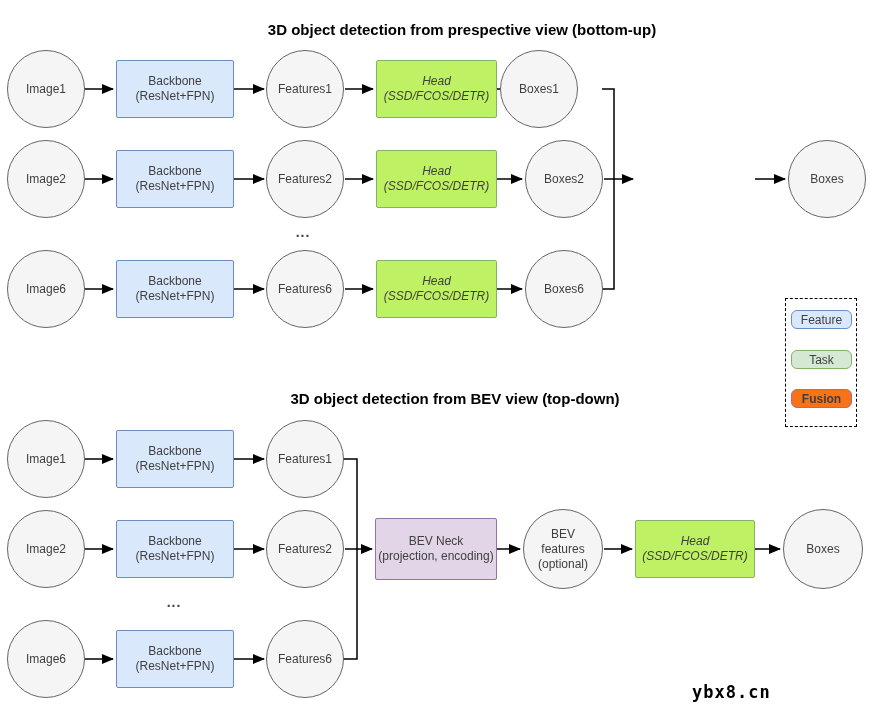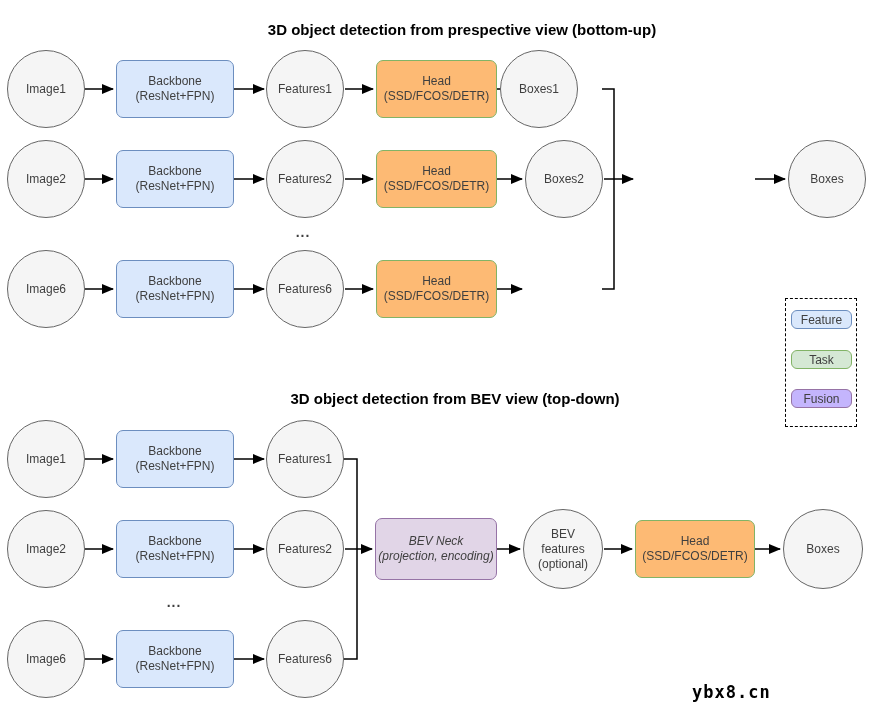--- a/index.html
+++ b/index.html
@@ -7,36 +7,36 @@
     position:relative;width:870px;height:722px;background:#ffffff;overflow:hidden;
     font-family:"Liberation Sans",sans-serif;
   }
   svg.wires{position:absolute;left:0;top:0;z-index:1;}
   .node{position:absolute;z-index:2;display:flex;flex-direction:column;
         align-items:center;justify-content:center;text-align:center;
         font-size:12px;line-height:15px;color:#3f3f3f;box-sizing:border-box;}
   .circle{width:78px;height:78px;border-radius:50%;
           background:#f5f5f5;border:1px solid #666666;}
   .c80{width:80px;height:80px;}
-  .rect{border-radius:7px;border:1px solid #000;}
+  .rect{border-radius:2px;border:1px solid #000;}
   .rect.feature{background:#dae8fc;border-color:#6c8ebf;}
-  .rect.task{background:#fdba74;border-color:#82b366;}
+  .rect.task{background:#bef264;border-color:#82b366;font-style:italic;}
   .rect.fusion{background:#e1d5e7;border-color:#9673a6;}
   .title{position:absolute;z-index:2;transform:translateX(-50%);
          font-size:15px;font-weight:bold;color:#000;white-space:nowrap;text-align:right;}
   .ellipsis{position:absolute;z-index:2;transform:translate(-50%,-50%);
             font-size:14px;font-weight:bold;color:#3f3f3f;letter-spacing:1px;}
   .legend{position:absolute;left:785px;top:298px;width:72px;height:129px;
           border:1px dashed #000;z-index:2;box-sizing:border-box;}
   .legend .chip{position:absolute;left:5px;width:61px;height:19px;border-radius:6px;
           display:flex;align-items:center;justify-content:center;
           font-size:12px;color:#3f3f3f;box-sizing:border-box;border:1px solid #000;}
   .chip.feature{background:#dae8fc;border-color:#6c8ebf;top:11px;}
   .chip.task{background:#d5e8d4;border-color:#82b366;top:51px;}
-  .chip.fusion{background:#c4b5fd;border-color:#9673a6;top:90px;}
+  .chip.fusion{background:#f97316;border-color:#9673a6;top:90px;font-weight:bold;}
   .watermark{position:absolute;left:692px;top:682px;z-index:3;
              font-family:"DejaVu Sans Mono",monospace;font-weight:bold;
              font-size:17px;color:#000;letter-spacing:1px;}
 </style>
 </head>
 <body>
 
 <div class="canvas">
 
   <svg class="wires" width="870" height="722">
@@ -124,20 +124,23 @@
     <span>Backbone</span>
     <span>(ResNet+FPN)</span>
   </div>
   <div class="node circle" style="left:266px;top:250px;">
     <span>Features6</span>
   </div>
   <div class="node rect task" style="left:376px;top:260px;width:121px;height:58px;">
     <span>Head</span>
     <span>(SSD/FCOS/DETR)</span>
   </div>
+  <div class="node circle" style="left:525px;top:250px;">
+    <span>Boxes6</span>
+  </div>
 
   <div class="node circle" style="left:788px;top:140px;">
     <span>Boxes</span>
   </div>
 
   <div class="legend">
     <div class="chip feature">
       <span>Feature</span>
     </div>
     <div class="chip task">
@@ -178,21 +181,21 @@
     <span>Image6</span>
   </div>
   <div class="node rect feature" style="left:116px;top:630px;width:118px;height:58px;">
     <span>Backbone</span>
     <span>(ResNet+FPN)</span>
   </div>
   <div class="node circle" style="left:266px;top:620px;">
     <span>Features6</span>
   </div>
 
-  <div class="node rect fusion" style="left:375px;top:518px;width:122px;height:62px;font-style:italic;">
+  <div class="node rect fusion" style="left:375px;top:518px;width:122px;height:62px;">
     <span>BEV Neck</span>
     <span>(projection, encoding)</span>
   </div>
   <div class="node circle c80" style="left:523px;top:509px;">
     <span>BEV</span>
     <span>features</span>
     <span>(optional)</span>
   </div>
   <div class="node rect task" style="left:635px;top:520px;width:120px;height:58px;">
     <span>Head</span>

